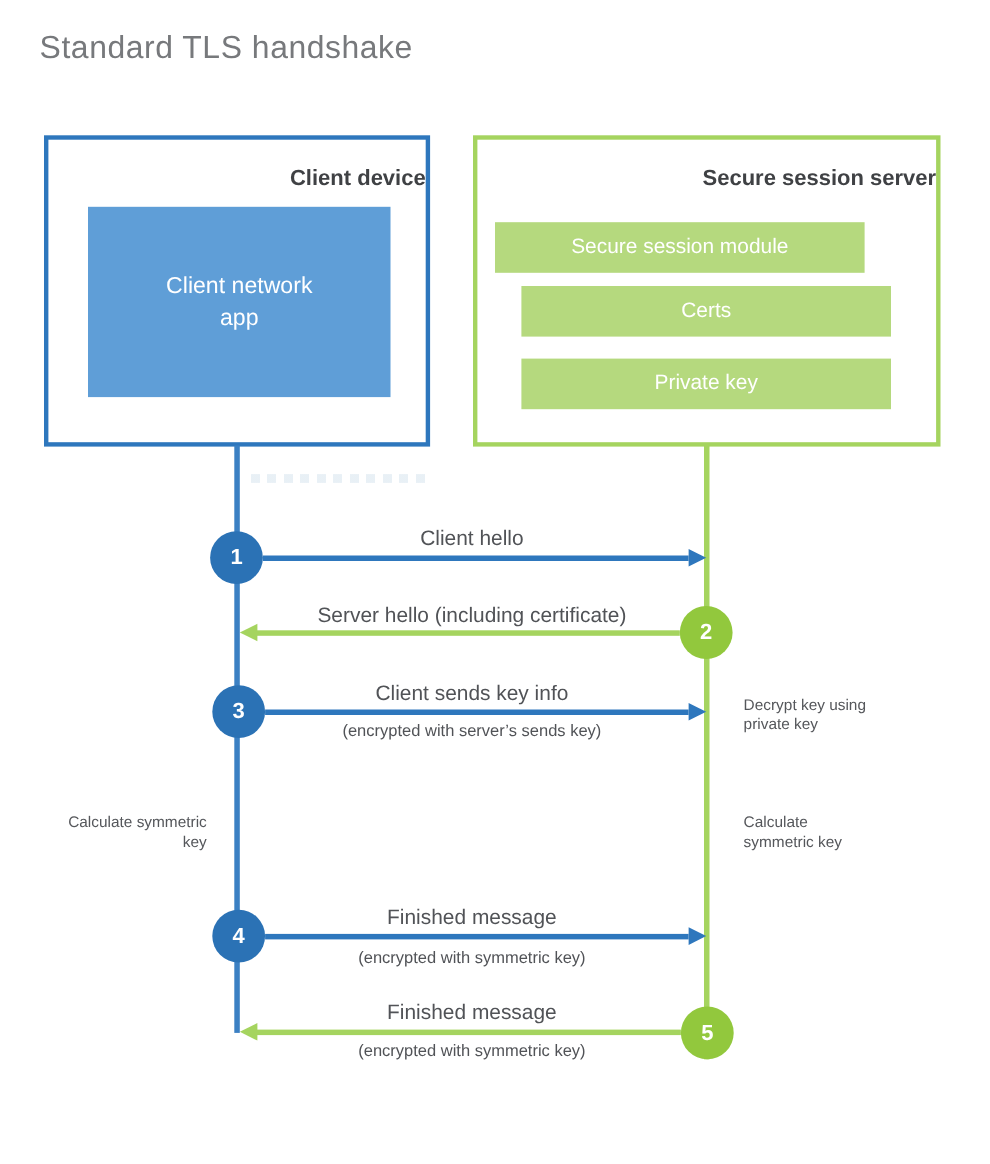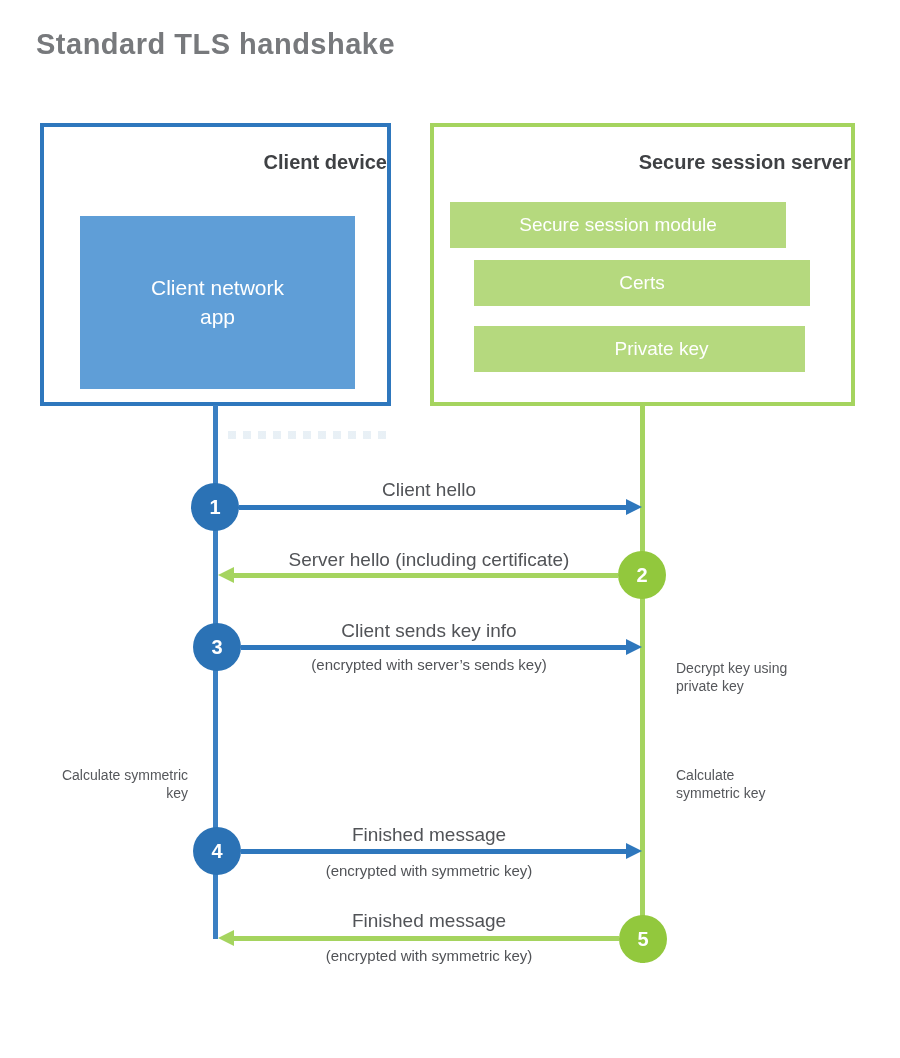--- a/index.html
+++ b/index.html
@@ -7,21 +7,21 @@
     --green:#a5d45f; --green-circle:#92c83d; --green-fill:#b5d97e;
     --heading-text:#3f4144; --label-text:#515357; --note-text:#55575b; --title-text:#77797c;
   }
   html,body{margin:0;padding:0;background:#fff;}
   .canvas{
     position:relative; width:900px; height:1058px; background:#ffffff;
     font-family:"Liberation Sans","DejaVu Sans",sans-serif; overflow:hidden;
   }
   .abs{position:absolute;}
   .page-title{
-    font-size:29px; font-weight:700; color:var(--title-text); letter-spacing:.5px;
+    font-size:29px; font-weight:400; color:var(--title-text); letter-spacing:.5px;
   }
   .entity-box{border-style:solid; border-width:4px; box-sizing:border-box; background:#fff;}
   .entity-box.client{border-color:var(--blue);}
   .entity-box.server{border-color:var(--green);}
   .entity-title{
     text-align:right; font-weight:bold; font-size:20px; color:var(--heading-text);
     margin-top:24px;
   }
   .client-app{
     background:var(--blue-fill); color:#fff; font-size:21px; line-height:1.35;
@@ -47,47 +47,47 @@
   .head{width:0;height:0;border-top:8px solid transparent;border-bottom:8px solid transparent;}
   .head.right{border-left:16px solid var(--blue);}
   .head.left{border-right:16px solid var(--green);}
   .msg-label{
     width:440px; text-align:center; font-size:19px; color:var(--label-text);
   }
   .msg-sub{
     width:440px; text-align:center; font-size:15px; color:var(--label-text);
   }
   .side-note{
-    font-size:14px; line-height:1.3; color:var(--note-text);margin-top:28px;
+    font-size:14px; line-height:1.3; color:var(--note-text);
   }
   .ghost-dashes{
     height:8px;
     background:repeating-linear-gradient(90deg, rgba(214,228,238,.55) 0 8px, rgba(255,255,255,0) 8px 15px);
   }
 </style>
 </head>
 <body>
 
 <div class="canvas">
 
   <div class="abs page-title" style="left:36px; top:28px;">Standard TLS handshake</div>
 
   <div class="abs entity-box client" style="left:40px; top:123px; width:351px; height:283px;">
     <div class="entity-title">Client device</div>
   </div>
-  <div class="abs client-app" style="left:80px; top:216px; width:275px; height:173px;">
+  <div class="abs client-app" style="left:80px; top:188px; width:275px; height:173px;">
     <span>Client network app</span>
   </div>
 
   <div class="abs entity-box server" style="left:430px; top:123px; width:425px; height:283px;">
     <div class="entity-title">Secure session server</div>
   </div>
   <div class="abs server-bar" style="left:450px; top:202px; width:336px; height:46px;">Secure session module</div>
   <div class="abs server-bar" style="left:474px; top:260px; width:336px; height:46px;">Certs</div>
-  <div class="abs server-bar" style="left:474px; top:326px; width:287px; height:46px;padding-left:44px;">Private key</div>
+  <div class="abs server-bar" style="left:474px; top:326px; width:336px; height:46px;">Private key</div>
 
   <div class="abs lifeline blue" style="left:213px; top:405px; height:534px;"></div>
   <div class="abs lifeline green" style="left:640px; top:405px; height:558px;"></div>
 
   <div class="abs ghost-dashes" style="left:228px; top:431px; width:164px;"></div>
 
   <div class="abs msg-label" style="left:209px; top:479px;">Client hello</div>
   <div class="abs msg-line blue" style="left:239px; top:505px; width:387px;"></div>
   <div class="abs head right" style="left:626px; top:499px;"></div>
   <div class="abs circle blue" style="left:191px; top:483px;">1</div>

